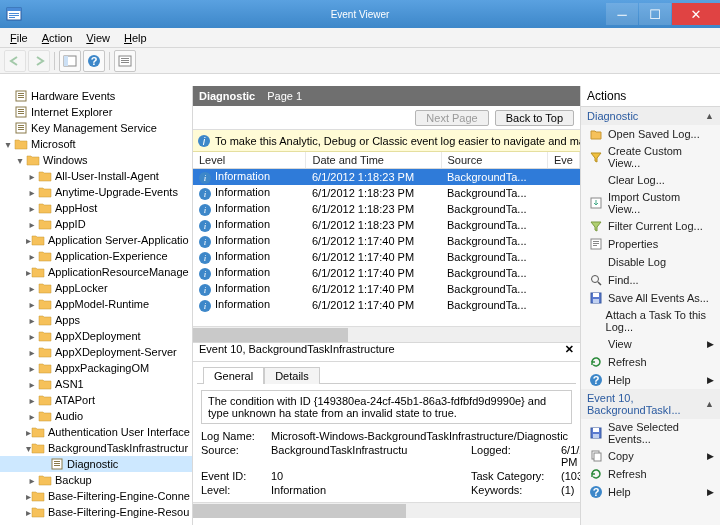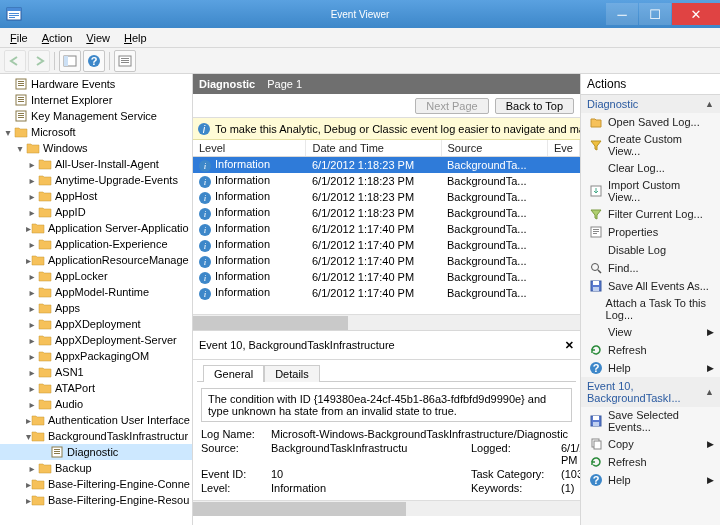--- a/index.html
+++ b/index.html
@@ -10,21 +10,21 @@
 .winbtns { margin-left:auto; display:flex; }
 .winbtn { width:32px; height:22px; display:flex; align-items:center; justify-content:center; color:#fff; font-size:13px; }
 .winbtn.close { background:#e04343; width:48px; }
 .winbtn.min,.winbtn.max { background:rgba(255,255,255,0.15); margin-right:1px;}
 .menubar { height:20px; background:#f4f4f4; border-bottom:1px solid #d8d8d8; display:flex; align-items:center; padding:0 4px; gap:2px;}
 .menuitem { padding:1px 6px; }
 .menuitem u { text-decoration:underline; }
 .toolbar { height:26px; background:#f4f4f4; border-bottom:1px solid #d8d8d8; display:flex; align-items:center; padding:0 4px; gap:2px;}
 .tbtn { width:22px; height:22px; border:1px solid #c7c7c7; background:#fafafa; display:flex; align-items:center; justify-content:center; border-radius:2px;}
 .tbtn.disabled { opacity:.4; }
-.main { flex:1; display:flex; min-height:0; background:#fff; }
+.main { flex:1; display:flex; min-height:0; background:#fff;margin-top:12px; }
 .tree { width:193px; border-right:1px solid #d8d8d8; overflow:auto; padding:2px 0; background:#fff;}
 .tree ul { list-style:none; }
 .tree li { white-space:nowrap; }
 .tree .row { display:flex; align-items:center; height:16px; padding-right:4px;}
 .tree .tog { width:12px; text-align:center; color:#666; font-size:10px; display:inline-block;}
 .tree .fico { width:14px; height:12px; margin-right:3px; display:inline-flex; align-items:center; justify-content:center;}
 .tree .lbl { }
 .tree .sel { background:#cde8ff; }
 .folder { fill:#f6c15a; stroke:#c79633; stroke-width:.5;}
 .center { flex:1; display:flex; flex-direction:column; min-width:0;}
@@ -34,21 +34,21 @@
 .navbtn.disabled { color:#9a9a9a; }
 .infobar { height:22px; background:#fffbd6; border-bottom:1px solid #e5df9f; display:flex; align-items:center; padding:0 4px; gap:4px; overflow:hidden; white-space:nowrap;}
 .gridwrap { flex:0 0 174px; overflow:auto; }
 table.grid { width:100%; border-collapse:collapse; }
 .grid th { text-align:left; font-weight:normal; background:#fff; border-bottom:1px solid #d8d8d8; border-right:1px solid #e8e8e8; padding:2px 6px; color:#222;}
 .grid td { padding:1px 6px; white-space:nowrap; }
 .grid tr.sel td { background:#2f7bd9; color:#fff; }
 .iico { display:inline-block; width:12px; height:12px; border-radius:50%; background:#3d87c9; color:#fff; font-size:9px; line-height:12px; text-align:center; font-family:Georgia,serif; font-style:italic; margin-right:4px; vertical-align:-1px;}
 .scrollx { height:16px; background:#efefef; border-top:1px solid #ddd; position:relative;}
 .scrollx .thumb { position:absolute; left:0; top:1px; height:14px; width:40%; background:#c9c9c9;}
-.detailhdr { height:30px; border-top:1px solid #d8d8d8; border-bottom:1px solid #d8d8d8; display:flex; align-items:center; padding:0 6px; background:#fff;}
+.detailhdr { height:20px; border-top:1px solid #d8d8d8; border-bottom:1px solid #d8d8d8; display:flex; align-items:flex-start; padding:0 6px; background:#fff;}
 .detailhdr .x { margin-left:auto; font-weight:bold; }
 .dtabs { display:flex; padding:4px 6px 0 6px; gap:0; border-bottom:1px solid #ccc; margin:0 4px;}
 .dtab { border:1px solid #ccc; border-bottom:none; padding:2px 10px; background:#f4f4f4; position:relative; top:1px;}
 .dtab.active { background:#fff; }
 .detailbody { padding:6px 8px; font-size:11px; overflow:hidden;}
 .msgbox { border:1px solid #ccc; padding:4px 6px; margin-bottom:6px; background:#fff;}
 .kv { display:grid; grid-template-columns:70px 200px 90px 100px; row-gap:2px; }
 .kv .k { }
 .actions { width:140px; border-left:1px solid #d8d8d8; background:#f6f6f6; display:flex; flex-direction:column; overflow:auto;}
 .asec { background:#eeeeee; padding:3px 6px; font-size:12px; color:#2a5aa0; display:flex; align-items:center;}

